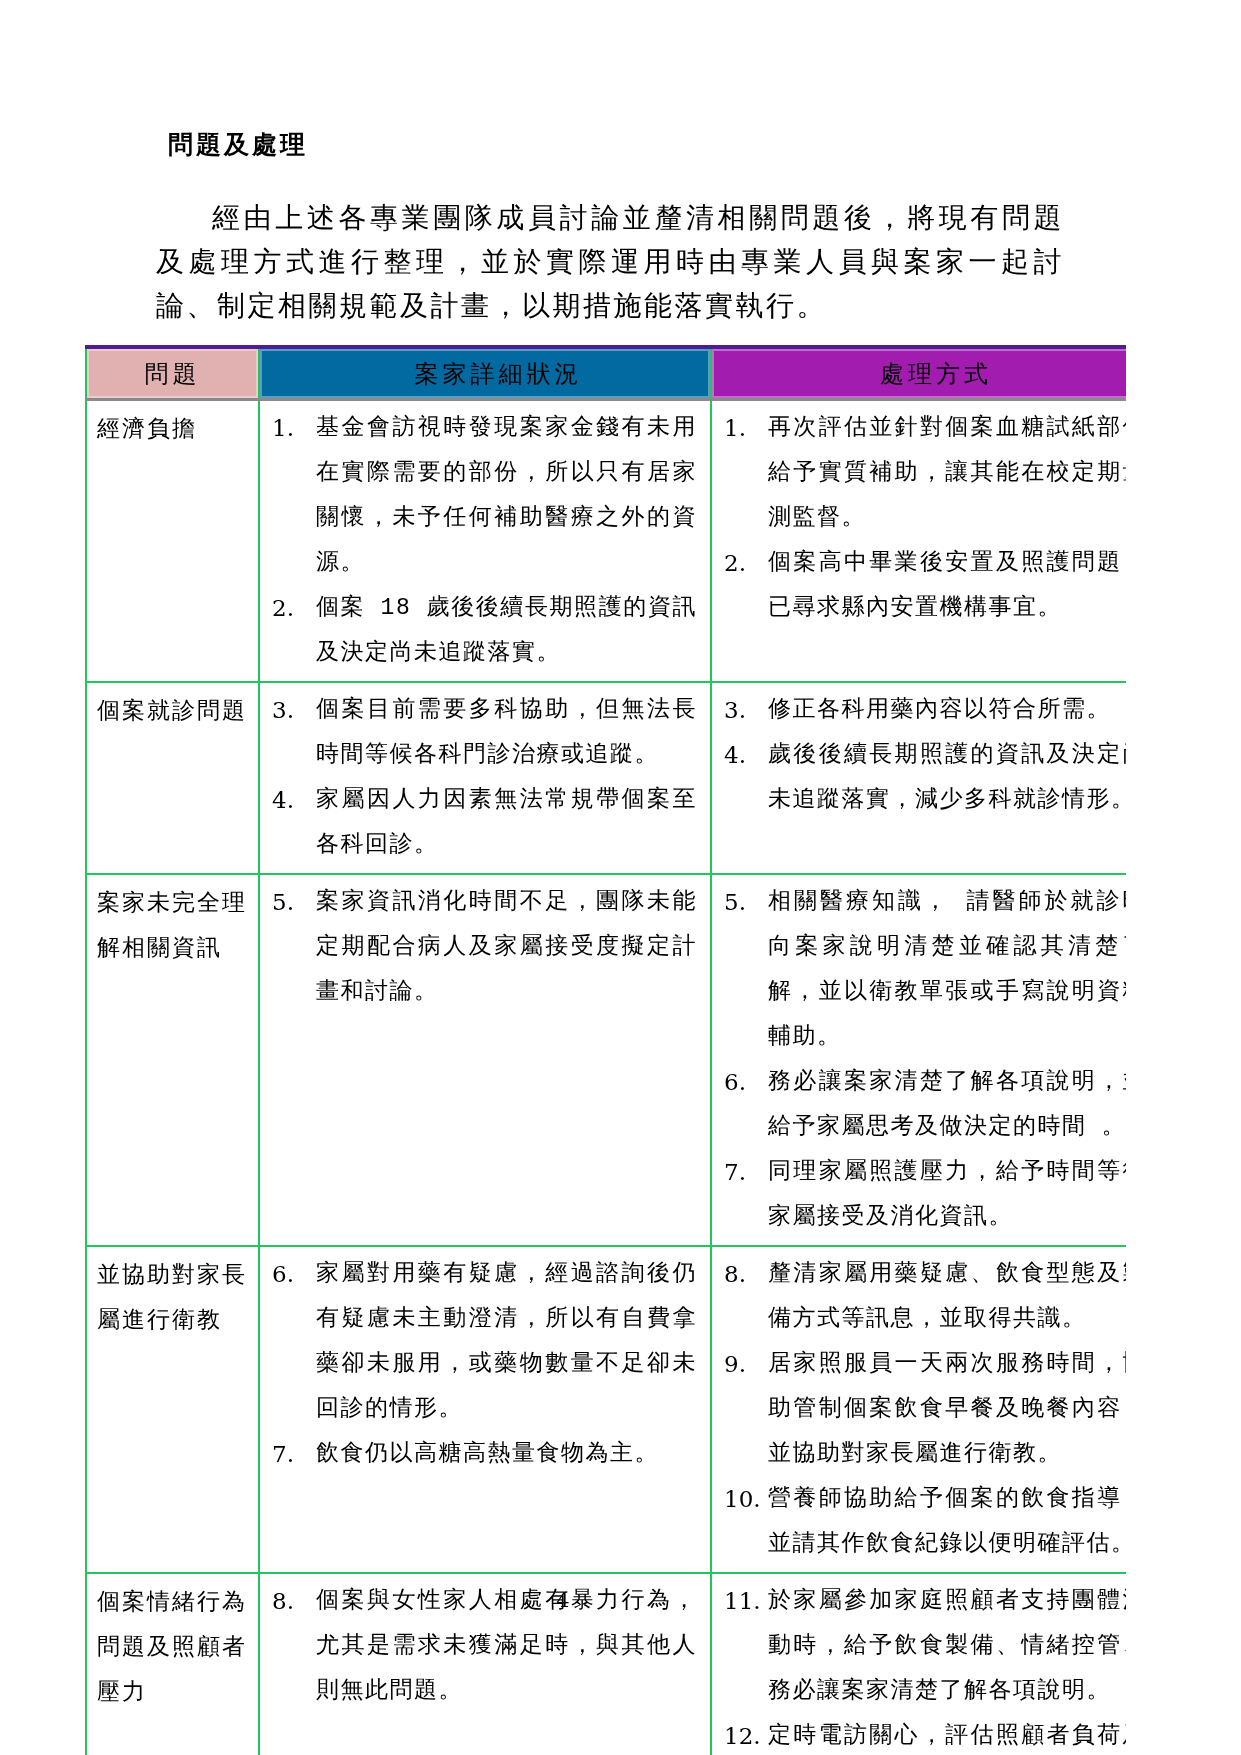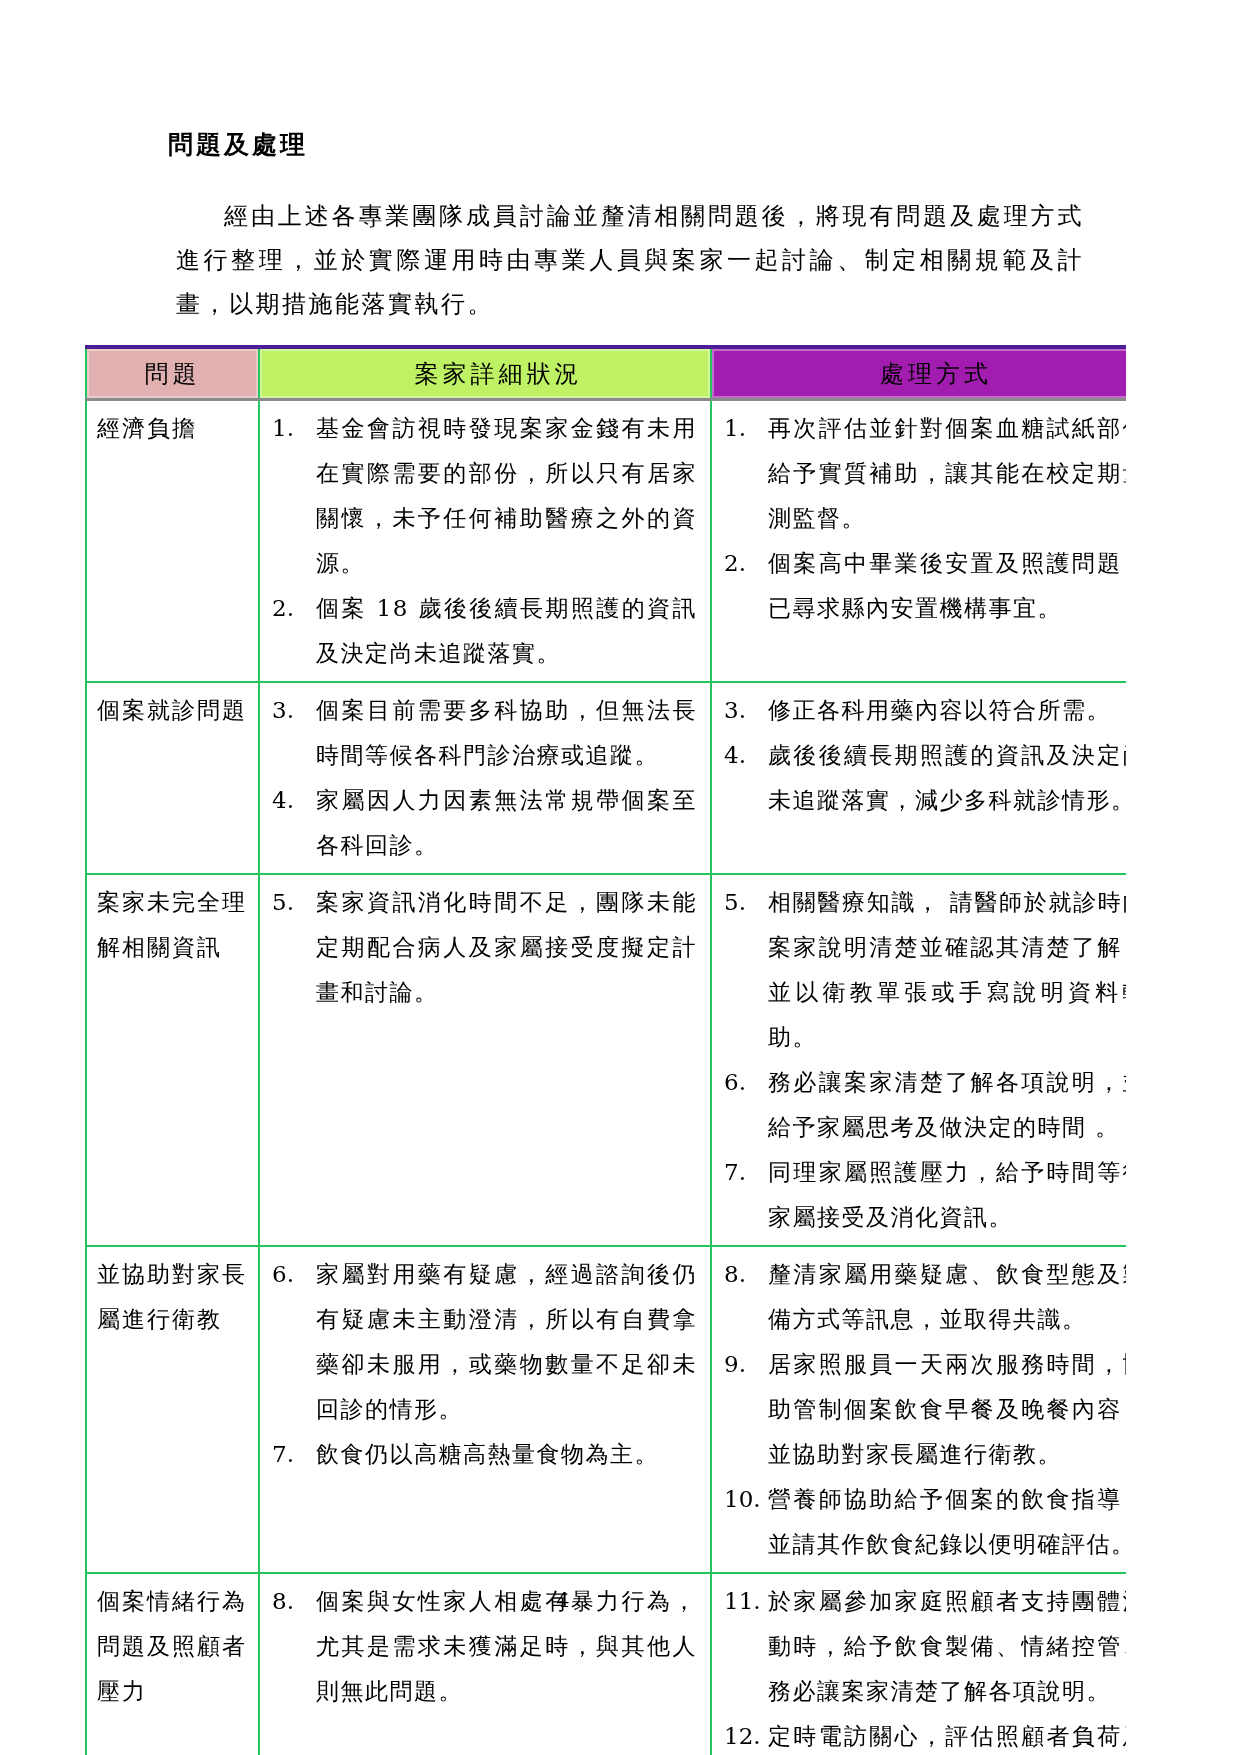--- a/index.html
+++ b/index.html
@@ -24,30 +24,29 @@
     position: absolute;
     left: 168px;
     top: 128px;
     font-size: 25px;
     font-weight: bold;
     letter-spacing: 3px;
     margin: 0;
   }
   .intro {
     position: absolute;
-    left: 176px;
+    left: 156px;
     top: 196px;
     width: 908px;
-    font-size: 24px;
+    font-size: 28px;
     line-height: 44px;
     letter-spacing: 2.5px;
     text-align: justify;
     text-indent: 2em;
     margin: 0;
-    font-family: Liberation Mono, monospace;
   }
   table.main-table {
     position: absolute;
     left: 85px;
     top: 345px;
     width: 1075px;
     border-collapse: collapse;
     table-layout: fixed;
   }
   .main-table th, .main-table td {
@@ -81,20 +80,21 @@
   .item .num {
     flex: 0 0 44px;
     padding-left: 12px;
     box-sizing: content-box;
   }
   .item .txt {
     flex: 1;
     text-align: justify;
     letter-spacing: 1.5px;
     padding-right: 13px;
+    font-family: Liberation Mono, monospace;
   }
   
   tbody tr:nth-child(1) td { height: 221px; }
   tbody tr:nth-child(2) td { height: 141px; }
   tbody tr:nth-child(3) td { height: 261px; }
   tbody tr:nth-child(4) td { height: 259px; }
   tbody tr:nth-child(5) td { height: 190px; }
   .page-number {
     position: absolute;
     left: 0;
@@ -115,21 +115,21 @@
 
   <table class="main-table">
     <colgroup>
       <col style="width:173px">
       <col style="width:452px">
       <col style="width:450px">
     </colgroup>
     <thead>
       <tr>
         <th style="background-color: rgb(224, 177, 176);">問題</th>
-        <th style="background-color: #bef264; padding-left: 28px;">案家詳細狀況</th>
+        <th style="background-color: #0369a1; padding-left: 28px;">案家詳細狀況</th>
         <th style="background-color: #a21caf;">處理方式</th>
       </tr>
     </thead>
     <tbody>
         <tr>
           <td class="problem-cell">經濟負擔</td>
           <td class="list-cell details-cell">
             <div class="item">
               <span class="num">1.</span>
               <span class="txt">基金會訪視時發現案家金錢有未用在實際需要的部份，所以只有居家關懷，未予任何補助醫療之外的資源。</span>

